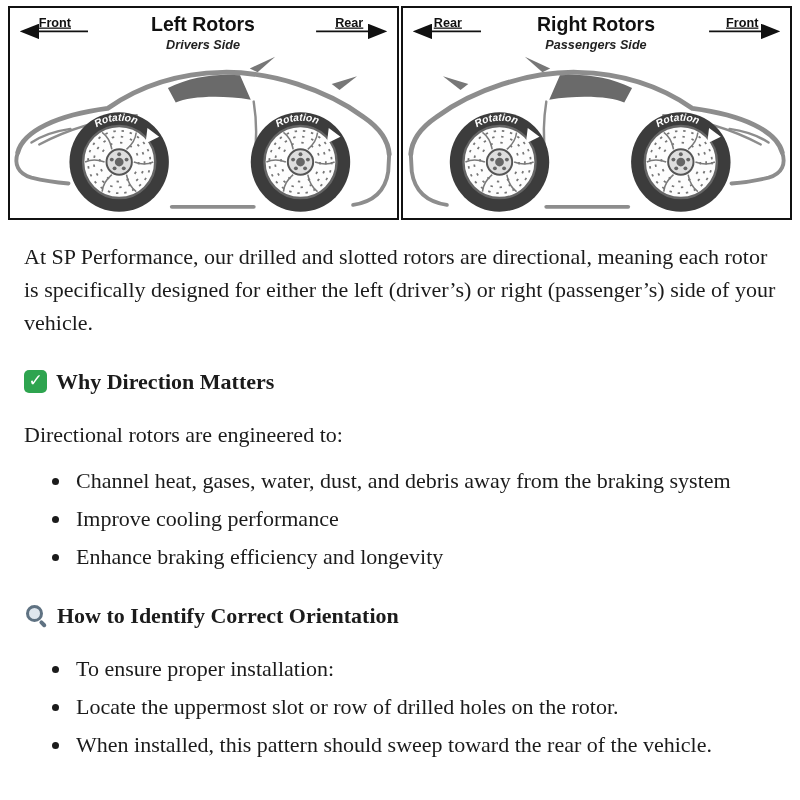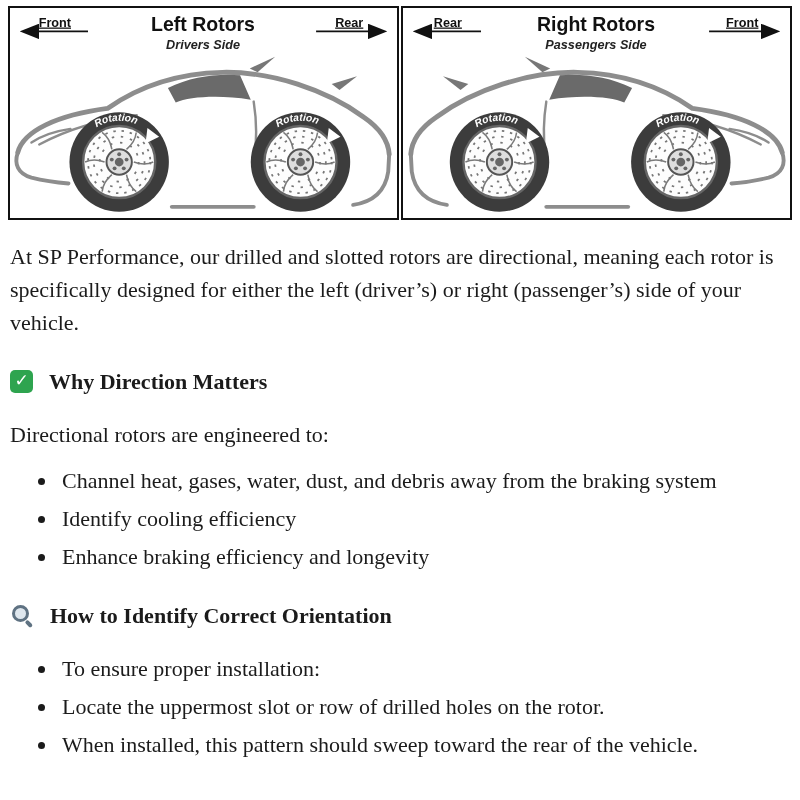--- a/index.html
+++ b/index.html
@@ -19,27 +19,27 @@
     border:2px solid #111;
     box-sizing:border-box;
     background:#fff;
   }
   .panel + .panel{border-left-width:2px;margin-left:2px;}
   .panel svg{display:block;width:100%;height:auto;}
   svg text{font-family:"Liberation Sans", sans-serif;}
 
   
   .text-content{
-    padding:12px 24px 0 10px;
+    padding:12px 24px 0 24px;
     font-size:22px;
     line-height:1.5;
   }
   .intro{margin:8px 0 24px 0;}
   .section-heading{
-    display:flex;align-items:center;gap:16px;
+    display:flex;align-items:center;gap:9px;
     font-size:22px;margin:26px 0 20px 0;
   }
   .section-heading.bold{font-weight:bold;}
   .section-heading.regular{font-weight:bold;}
   .lead{margin:0 0 13px 0;}
   ul{margin:0 0 10px 0;padding-left:48px;}
   li{margin:5px 0;padding-left:4px;}
 
   
   .check-icon{
@@ -163,21 +163,21 @@
 
   <div class="section-heading bold">
     <span class="check-icon"></span>
     <span>Why Direction Matters</span>
   </div>
 
   <p class="lead">Directional rotors are engineered to:</p>
 
   <ul>
     <li>Channel heat, gases, water, dust, and debris away from the braking system</li>
-    <li>Identify cooling efficiency</li>
+    <li>Improve cooling performance</li>
     <li>Enhance braking efficiency and longevity</li>
   </ul>
 
   <div class="section-heading regular">
     <span class="magnifier-icon"></span>
     <span>How to Identify Correct Orientation</span>
   </div>
 
   <ul>
     <li>To ensure proper installation:</li>

